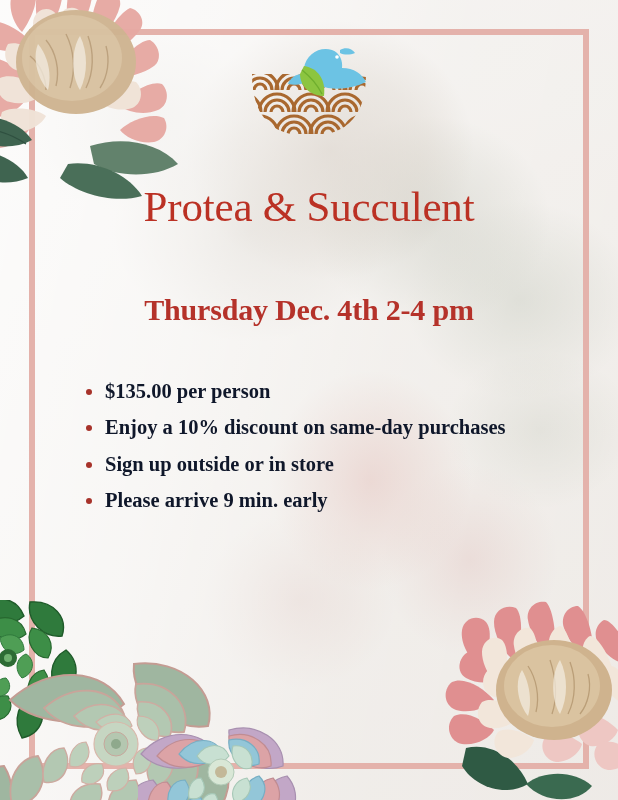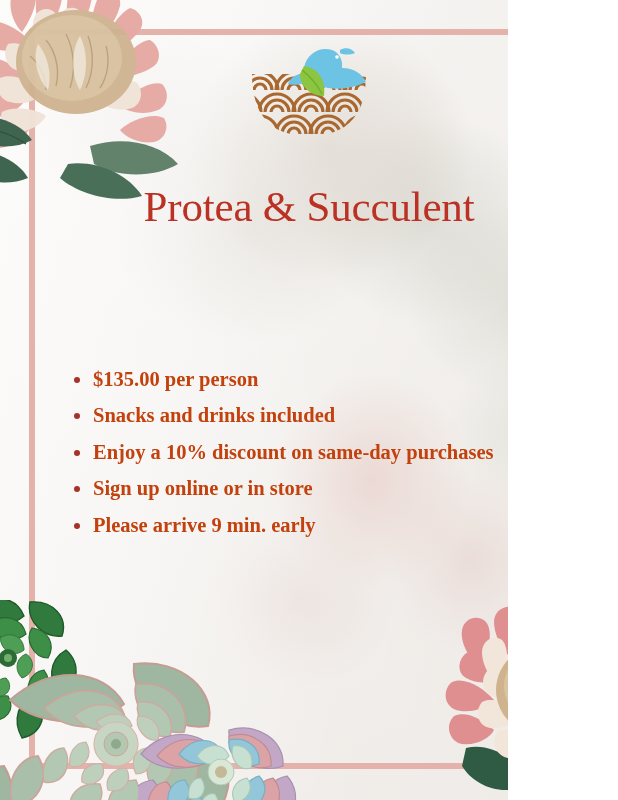--- a/index.html
+++ b/index.html
@@ -6,21 +6,21 @@
     margin: 0;
     padding: 0;
     background: #ffffff;
   }
   body {
     font-family: "Liberation Serif", serif;
   }
 
   #flyer {
     position: relative;
-    width: 508px;
+    width: 618px;
     height: 800px;
     overflow: hidden;
     background: #ffffff;
   }
 
   
   .bg-photo {
     position: absolute;
     left: 0; top: 0;
     width: 618px; height: 800px;
@@ -93,24 +93,24 @@
     font-family: "Liberation Serif", serif;
     font-weight: bold;
     font-size: 30px;
     letter-spacing: -0.2px;
   }
 
   .bullets {
     position: absolute;
     left: 68px; top: 362px;
     width: 460px;
-    margin: 4px;
+    margin: 16px;
     padding: 0;
     list-style: none;
-    color: #c2410c;
+    color: #0f172a;
     font-family: "Liberation Serif", serif;
     font-weight: bold;
     font-size: 20.5px;
     line-height: 1.34;
   }
   .bullets li {
     position: relative;
     padding-left: 21px;
     margin-bottom: 9px;
   }
@@ -421,23 +421,23 @@
       <path d="M58 26 C68 34 74 42 78 50" stroke="#6fae2e" stroke-width="1.4" fill="none"></path>
     </g>
   </svg>
 
   <div class="content">
 
     <div class="title">
       <span class="line">Protea &amp; Succulent</span>
     </div>
 
+    <div class="subtitle">Thursday Dec. 4th 2-4 pm</div>
 
     <ul class="bullets">
       <li>$135.00 per person</li>
-      <li>Snacks and drinks included</li>
       <li>Enjoy a 10% discount on same-day purchases</li>
-      <li>Sign up online or in store</li>
+      <li>Sign up outside or in store</li>
       <li>Please arrive 9 min. early</li>
     </ul>
 
   </div>
 </div>
 
 </body></html>

